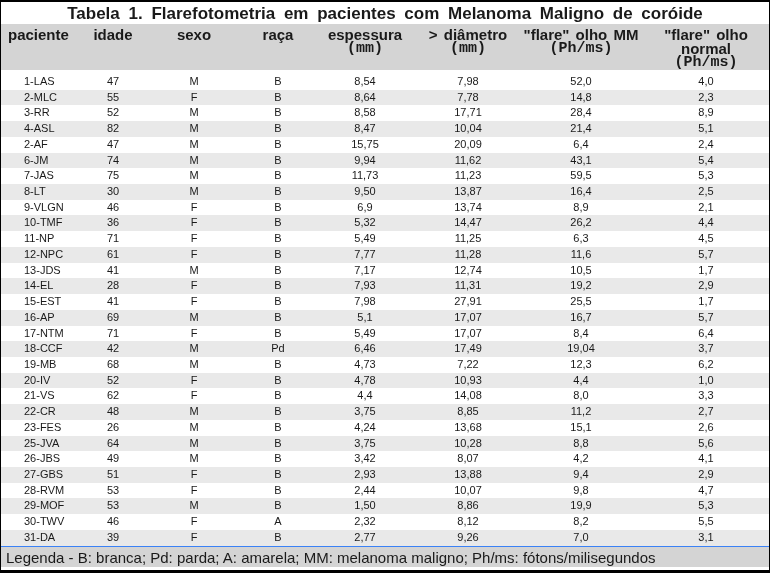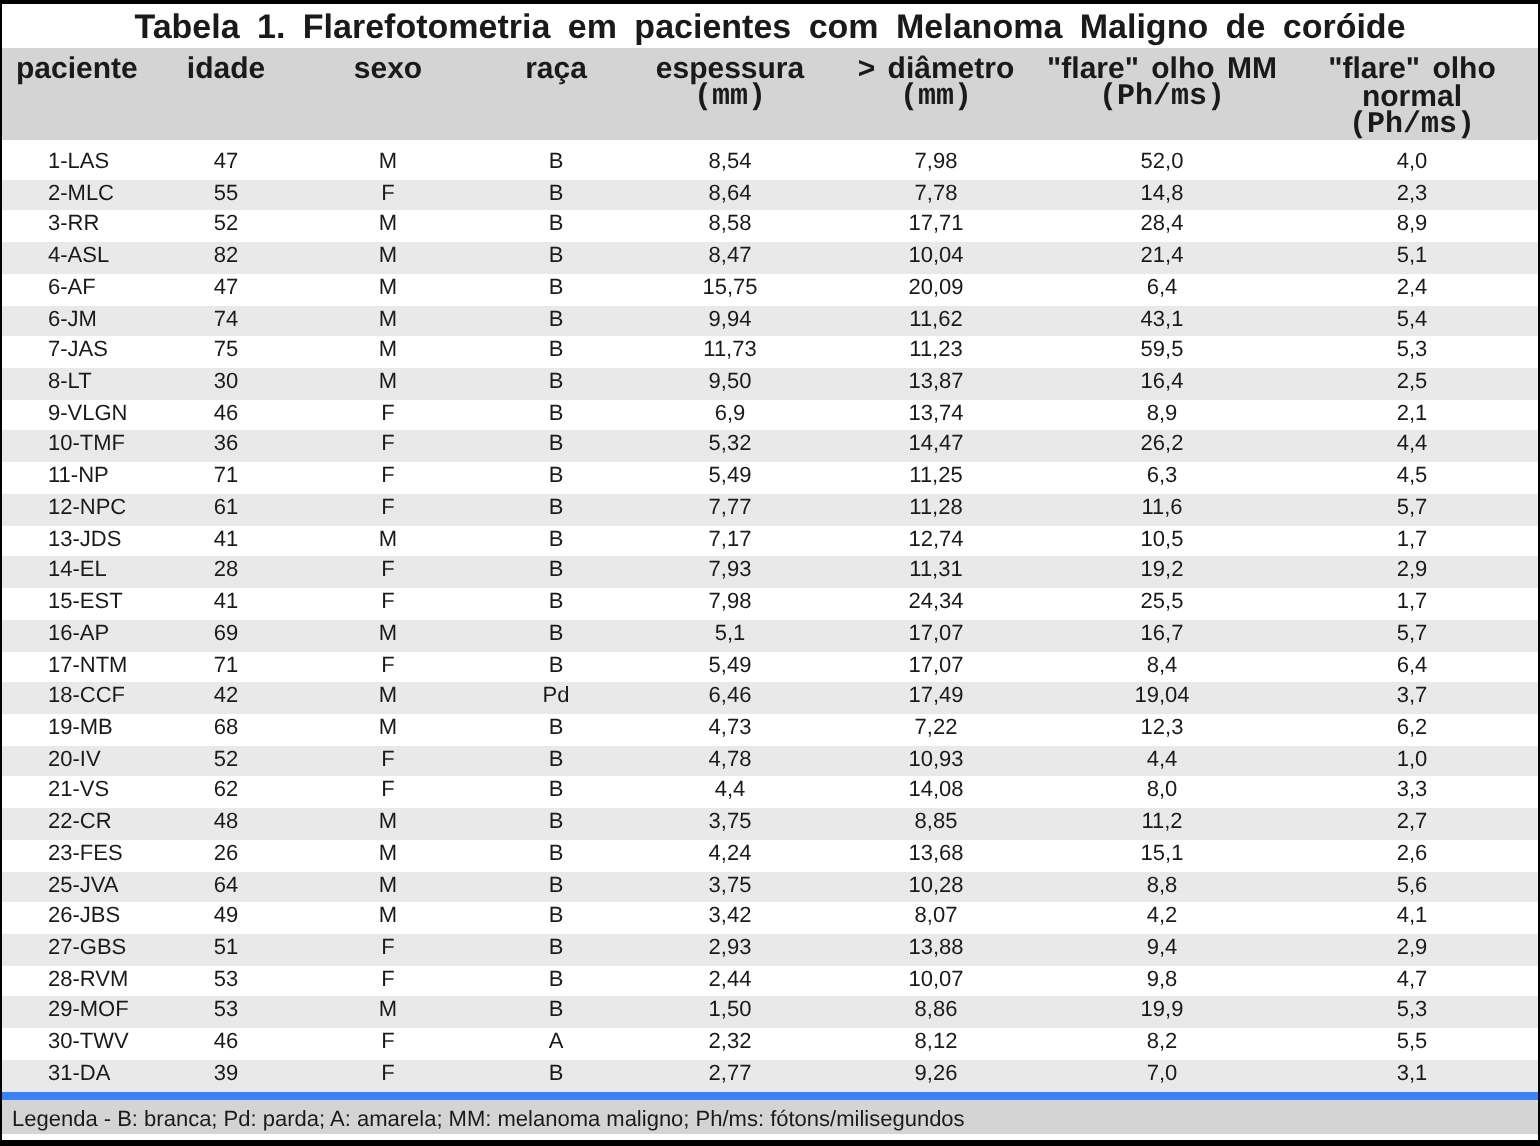--- a/index.html
+++ b/index.html
@@ -68,23 +68,23 @@
     text-align: center;
     white-space: nowrap;
     overflow: hidden;
   }
   tbody td:first-child { text-align: left; padding-left: 23px; }
   tbody tr:nth-child(even) { background: var(--stripe-bg); }
   .table-legend {
     height: 21px;
     line-height: 21px;
     background: var(--legend-bg);
-    font-size: 11px;
+    font-size: 15px;
     padding-left: 5px;
-    border-top: 4px solid #3b82f6;
+    border-top: 1px solid #3b82f6;
     white-space: nowrap;
   }
 </style>
 </head>
 <body>
 
 <div class="table-container">
 
   <div class="table-title">Tabela 1. Flarefotometria em pacientes com Melanoma Maligno de coróide</div>
 
@@ -170,21 +170,21 @@
           <td>4-ASL</td>
           <td>82</td>
           <td>M</td>
           <td>B</td>
           <td>8,47</td>
           <td>10,04</td>
           <td>21,4</td>
           <td>5,1</td>
         </tr>
         <tr>
-          <td>6-AF</td>
+          <td>2-AF</td>
           <td>47</td>
           <td>M</td>
           <td>B</td>
           <td>15,75</td>
           <td>20,09</td>
           <td>6,4</td>
           <td>2,4</td>
         </tr>
         <tr>
           <td>6-JM</td>
@@ -275,21 +275,21 @@
           <td>11,31</td>
           <td>19,2</td>
           <td>2,9</td>
         </tr>
         <tr>
           <td>15-EST</td>
           <td>41</td>
           <td>F</td>
           <td>B</td>
           <td>7,98</td>
-          <td>24,34</td>
+          <td>27,91</td>
           <td>25,5</td>
           <td>1,7</td>
         </tr>
         <tr>
           <td>16-AP</td>
           <td>69</td>
           <td>M</td>
           <td>B</td>
           <td>5,1</td>
           <td>17,07</td>

